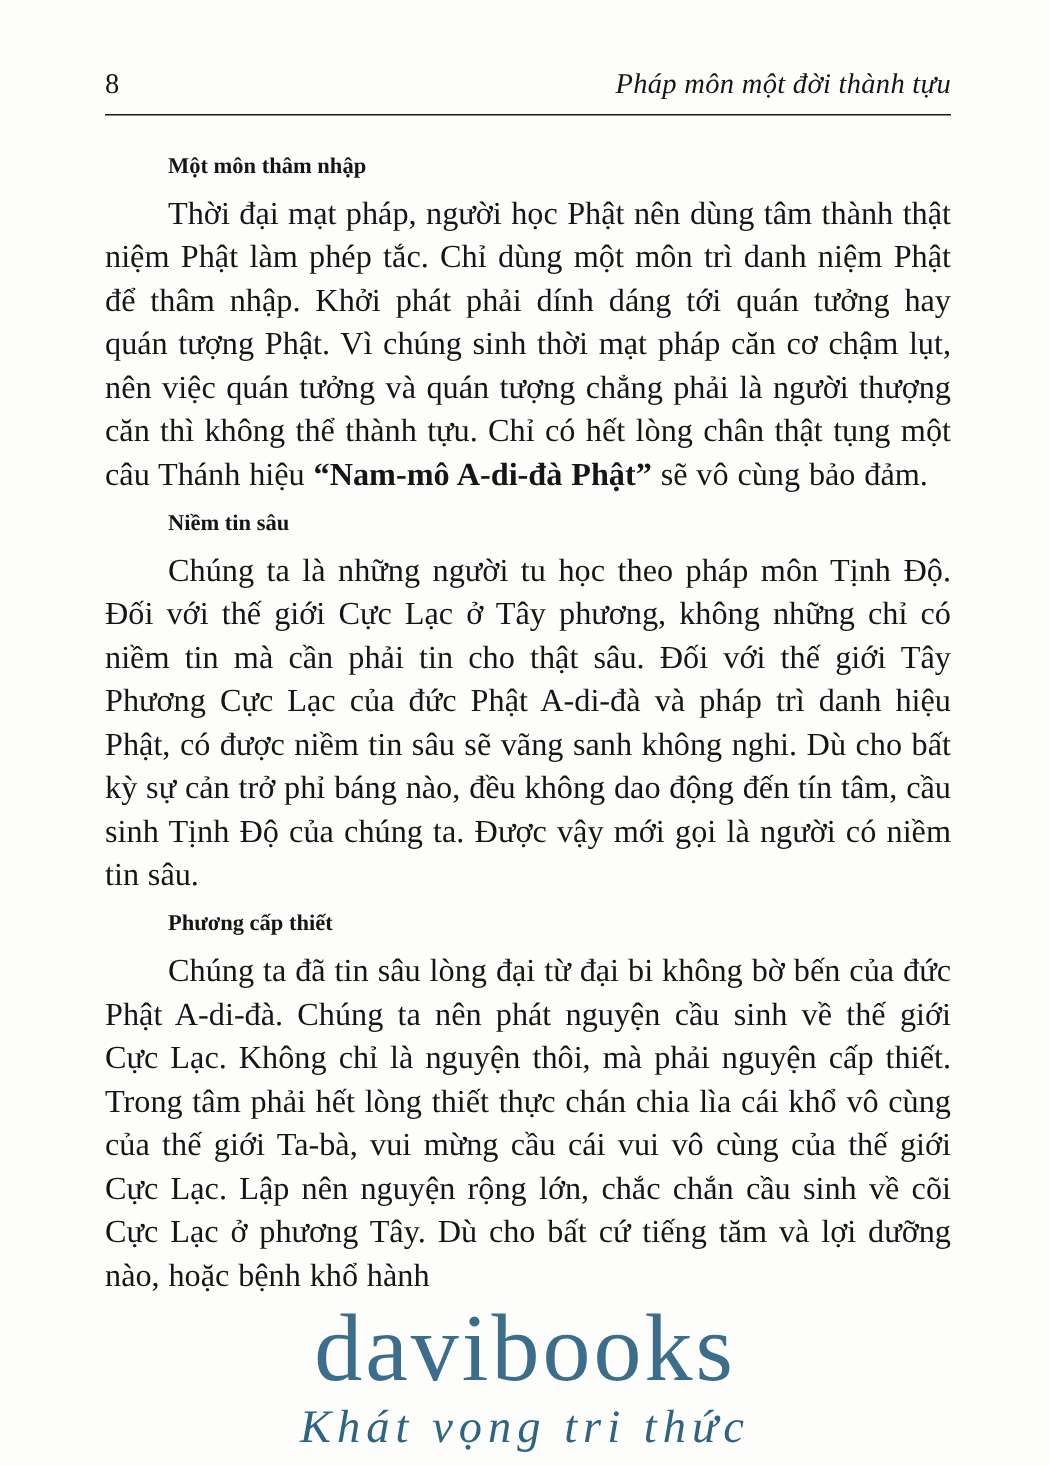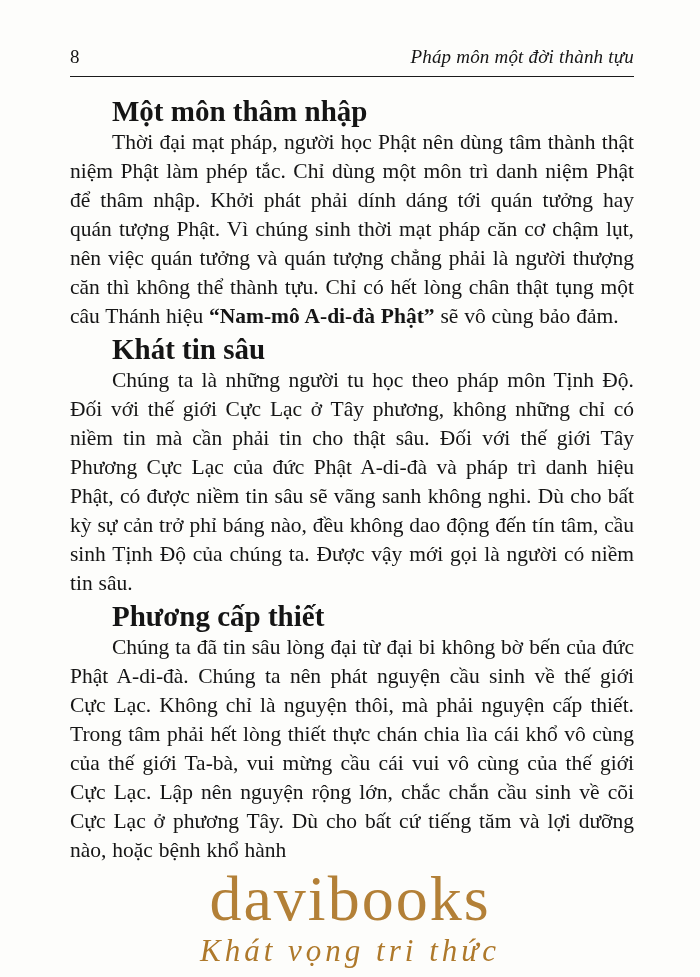--- a/index.html
+++ b/index.html
@@ -24,56 +24,56 @@
   }
   .running-title { font-weight: normal; font-style: italic; letter-spacing: .2px; }
 
   .body-text {
     margin-top: 20px;
     font-size: 21.5px;
     line-height: 29px;
     text-align: justify;
   }
   .section-heading {
-    font-size: 29px;
+    font-size: 15px;
     line-height: 29px;
     font-weight: bold;
     margin: 4px 0 2px 42px;
   }
   .paragraph { margin: 0; text-indent: 42px; word-spacing: .5px; }
   .paragraph strong { font-weight: bold; }
 
   .watermark {
     position: absolute;
     left: 0;
     width: 100%;
     bottom: 8px;
     text-align: center;
-    color: #a16207;
+    color: #0c4a6e;
     pointer-events: none;
   }
   .wm-main { font-size: 64px; line-height: 1.0; letter-spacing: 2px; opacity: .8; }
   .wm-sub  { font-size: 31px; font-style: italic; letter-spacing: 4px; margin-top: 2px; opacity: .85; }
 </style>
 </head>
 <body>
 
 <div class="page">
 
   <div class="header">
     <span class="page-number">8</span>
     <span class="running-title">Pháp môn một đời thành tựu</span>
   </div>
 
   <div class="body-text">
 
     <h2 class="section-heading">Một môn thâm nhập</h2>
     <p class="paragraph"><span>Thời đại mạt pháp, người học Phật nên dùng tâm thành thật niệm Phật làm phép tắc. Chỉ dùng một môn trì danh niệm Phật để thâm nhập. Khởi phát phải dính dáng tới quán tưởng hay quán tượng Phật. Vì chúng sinh thời mạt pháp căn cơ chậm lụt, nên việc quán tưởng và quán tượng chẳng phải là người thượng căn thì không thể thành tựu. Chỉ có hết lòng chân thật tụng một câu Thánh hiệu </span><strong>“Nam-mô A-di-đà Phật”</strong><span> sẽ vô cùng bảo đảm.</span></p>
 
-    <h2 class="section-heading">Khát tin sâu</h2>
+    <h2 class="section-heading">Niềm tin sâu</h2>
     <p class="paragraph"><span>Chúng ta là những người tu học theo pháp môn Tịnh Độ. Đối với thế giới Cực Lạc ở Tây phương, không những chỉ có niềm tin mà cần phải tin cho thật sâu. Đối với thế giới Tây Phương Cực Lạc của đức Phật A-di-đà và pháp trì danh hiệu Phật, có được niềm tin sâu sẽ vãng sanh không nghi. Dù cho bất kỳ sự cản trở phỉ báng nào, đều không dao động đến tín tâm, cầu sinh Tịnh Độ của chúng ta. Được vậy mới gọi là người có niềm tin sâu.</span></p>
 
     <h2 class="section-heading">Phương cấp thiết</h2>
     <p class="paragraph"><span>Chúng ta đã tin sâu lòng đại từ đại bi không bờ bến của đức Phật A-di-đà. Chúng ta nên phát nguyện cầu sinh về thế giới Cực Lạc. Không chỉ là nguyện thôi, mà phải nguyện cấp thiết. Trong tâm phải hết lòng thiết thực chán chia lìa cái khổ vô cùng của thế giới Ta-bà, vui mừng cầu cái vui vô cùng của thế giới Cực Lạc. Lập nên nguyện rộng lớn, chắc chắn cầu sinh về cõi Cực Lạc ở phương Tây. Dù cho bất cứ tiếng tăm và lợi dưỡng nào, hoặc bệnh khổ hành</span></p>
 
   </div>
 </div>
 
 <div class="watermark">
   <div class="wm-main">davibooks</div>

